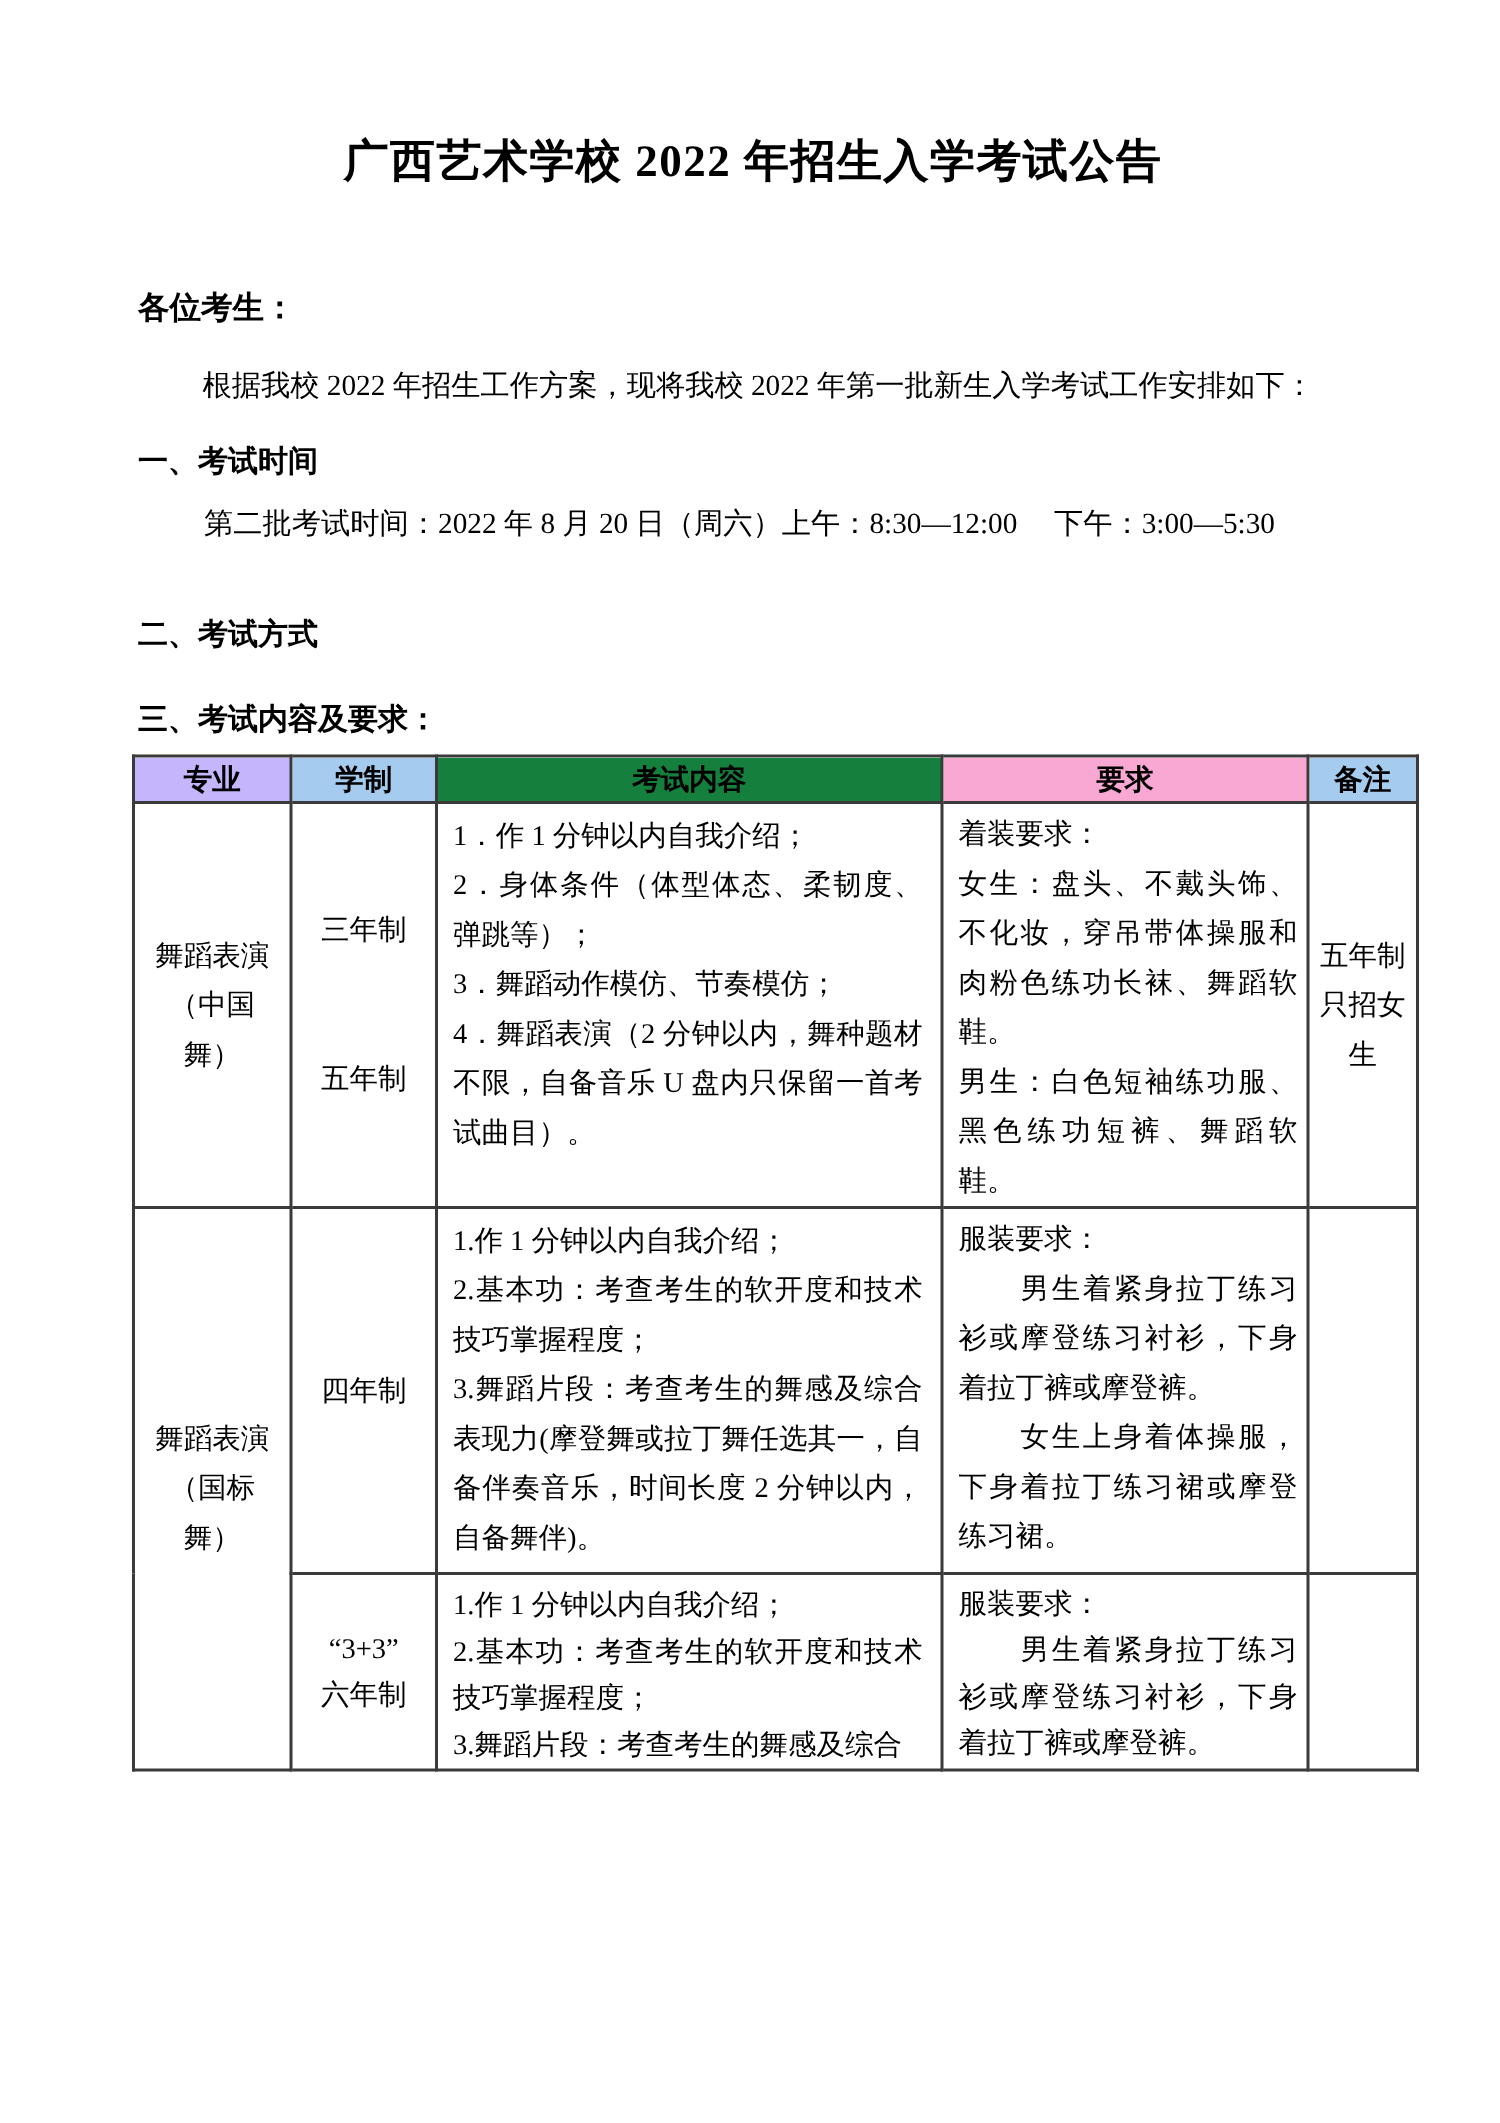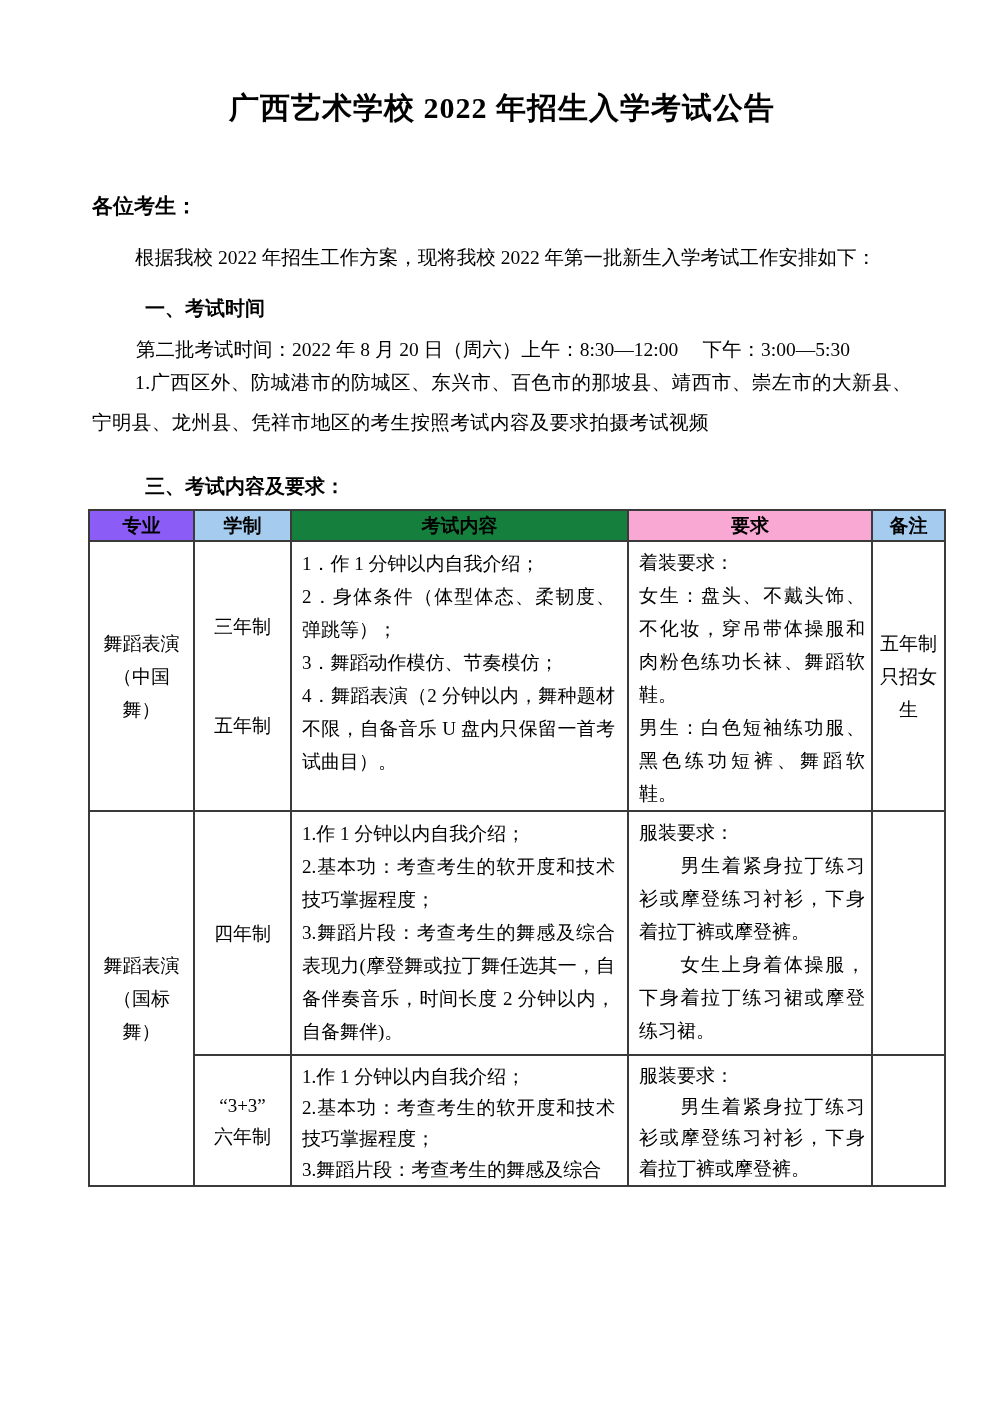--- a/index.html
+++ b/index.html
@@ -29,21 +29,20 @@
     font-family:"Liberation Sans","DejaVu Sans",sans-serif;
   }
   .intro{
     margin-top:24px;
     font-size:19.5px;
     line-height:27px;
     text-indent:43px;
   }
   .sec{
     margin-top:24px;
-    margin-left:53px;
     font-size:20px;
     font-weight:bold;
     line-height:27px;
     font-family:"Liberation Sans","DejaVu Sans",sans-serif;
   }
   .sec-method{margin-top:48px;}
   .sec-req{margin-top:30px;}
   .batch{
     margin-top:15px;
     margin-left:44px;
@@ -122,35 +121,35 @@
 
   <h1 class="title">广西艺术学校 2022 年招生入学考试公告</h1>
 
   <p class="salutation">各位考生：</p>
 
   <p class="intro">根据我校 2022 年招生工作方案，现将我校 2022 年第一批新生入学考试工作安排如下：</p>
 
   <h2 class="sec">一、考试时间</h2>
   <p class="batch">第二批考试时间：2022 年 8 月 20 日（周六）上午：8:30—12:00　 下午：3:00—5:30</p>
 
-  <p class="para">1.广西区外、防城港市的防城区、东兴市、百色市的那坡县、靖西市、崇左市的大新县、宁明县、龙州县、凭祥市地区的考生按照考试内容及要求拍摄考试视频</p>
+  <h2 class="sec sec-method">二、考试方式</h2>
 
   <h2 class="sec sec-req">三、考试内容及要求：</h2>
 
   <table class="req-table">
     <colgroup>
       <col class="c1">
         <col class="c2">
         <col class="c3">
         <col class="c4">
         <col class="c5">
     </colgroup>
     <thead>
       <tr>
-        <th style="background-color: #8b5cf6;">专业</th>
+        <th style="background-color: #c4b5fd;">专业</th>
         <th style="background-color: rgb(165, 203, 238);">学制</th>
         <th style="background-color: #15803d;">考试内容</th>
         <th style="background-color: #f9a8d4;">要求</th>
         <th style="background-color: rgb(165, 203, 238);">备注</th>
       </tr>
     </thead>
     <tbody>
       <tr class="row1">
         <td class="c-center pre">舞蹈表演
 （中国舞）</td>

